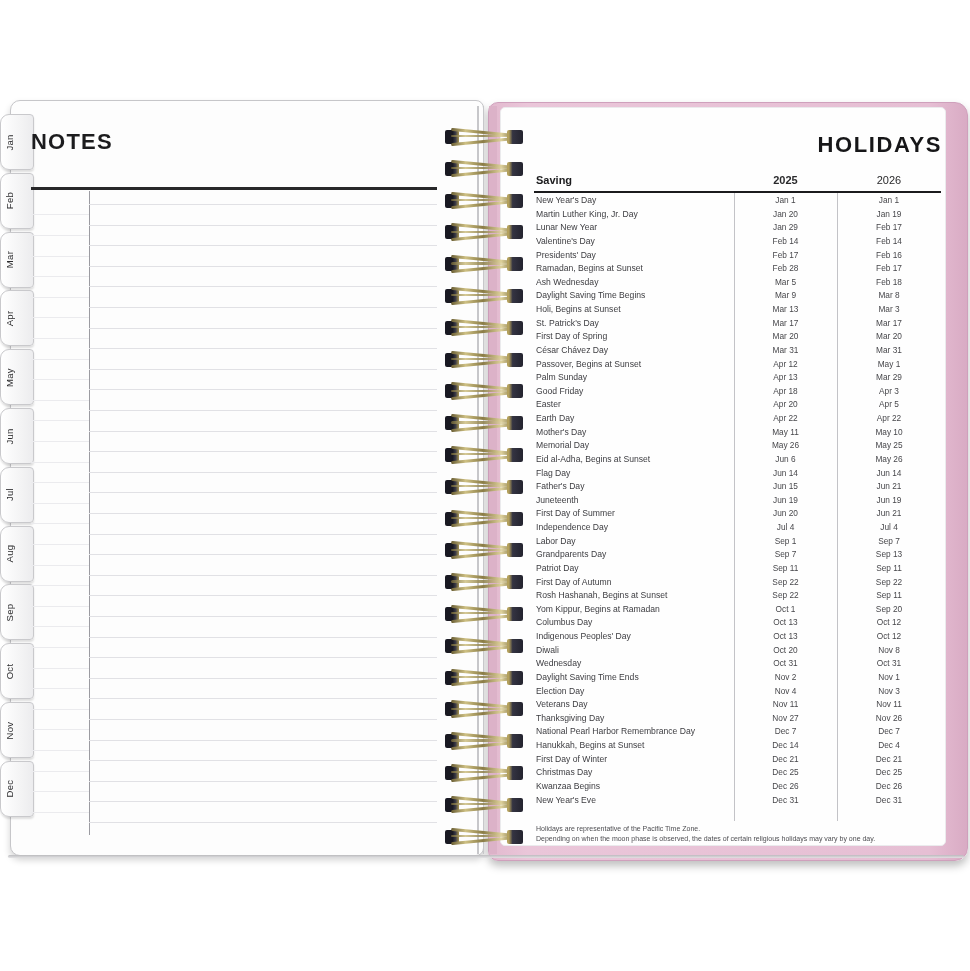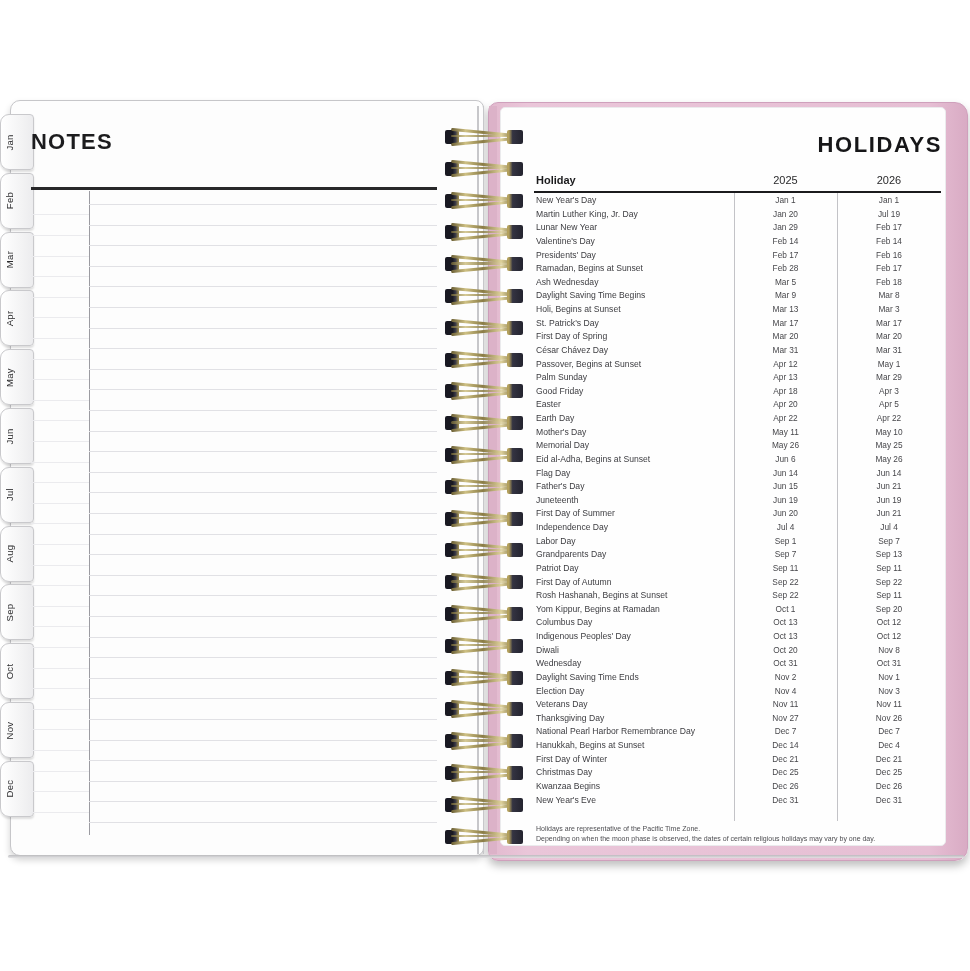--- a/index.html
+++ b/index.html
@@ -28,21 +28,21 @@
   #right-cover{position:absolute;left:488px;top:102px;width:478px;height:757px;
     background:linear-gradient(to right,#e2b9ce,#eac6d9 8%,#e6bfd4 92%,#d9abc4);
     border:1px solid #cfa0bc;border-radius:10px 13px 13px 10px;
     box-shadow:0 5px 9px rgba(0,0,0,.25);}
   #right-page{position:absolute;left:500px;top:107px;width:444px;height:737px;
     background:#fefefe;border-radius:5px;border:1px solid #ebebed;}
   #holidays-title{position:absolute;right:3px;top:24px;font-size:22px;font-weight:600;
     letter-spacing:1.6px;color:#161618;}
   #th-holiday{position:absolute;left:35px;top:66px;font-size:11px;font-weight:700;color:#1b1b1d;}
   .th-year{position:absolute;top:66px;font-size:11px;font-weight:400;color:#2a2a2c;text-align:center;}
-  #th-2025{left:233px;width:103px;}
+  #th-2025{left:233px;width:103px;font-weight:bold;}
   #th-2026{left:336px;width:104px;}
   #table-rule{position:absolute;left:33px;top:83px;width:407px;height:2px;background:#1b1b1d;}
   .col-div{position:absolute;top:85px;width:1px;height:628px;background:#c3c3c7;}
   #col-div-1{left:233px;} #col-div-2{left:336px;}
   #rows{position:absolute;left:35px;top:86px;width:405px;}
   .hrow{position:relative;height:13.63px;font-size:8.6px;color:#3c3c40;}
   .hrow .nm{position:absolute;left:0;top:0;width:196px;line-height:13.63px;white-space:nowrap;overflow:hidden;}
   .hrow .d1{position:absolute;left:198px;top:0;width:103px;line-height:13.63px;text-align:center;color:#47474b;font-size:8.3px;}
   .hrow .d2{position:absolute;left:301px;top:0;width:104px;line-height:13.63px;text-align:center;color:#47474b;font-size:8.3px;}
   .footnote{position:absolute;left:35px;font-size:7px;line-height:9.5px;color:#4d4d51;white-space:nowrap;}
@@ -176,37 +176,37 @@
         <div class="rline" style="left: 78px; width: 348px; top: 679.8px;"></div>
         <div class="rline left" style="left: 20px; width: 58px; top: 690.1px;"></div>
         <div class="rline" style="left: 78px; width: 348px; top: 700.4px;"></div>
         <div class="rline left" style="left: 20px; width: 58px; top: 710.7px;"></div>
         <div class="rline" style="left: 78px; width: 348px; top: 721px;"></div>
       </div>
   </div>
 
   <div id="right-page">
     <div id="holidays-title">HOLIDAYS</div>
-    <div id="th-holiday">Holiday</div>
+    <div id="th-holiday">Saving</div>
     <div id="th-2025" class="th-year">2025</div>
     <div id="th-2026" class="th-year">2026</div>
     <div id="table-rule"></div>
     <div id="col-div-1" class="col-div"></div>
     <div id="col-div-2" class="col-div"></div>
     <div id="rows">
   <div class="hrow">
     <div class="nm">New Year's Day</div>
     <div class="d1">Jan 1</div>
     <div class="d2">Jan 1</div>
   </div>
 
   <div class="hrow">
     <div class="nm">Martin Luther King, Jr. Day</div>
     <div class="d1">Jan 20</div>
-    <div class="d2">Jul 19</div>
+    <div class="d2">Jan 19</div>
   </div>
 
   <div class="hrow">
     <div class="nm">Lunar New Year</div>
     <div class="d1">Jan 29</div>
     <div class="d2">Feb 17</div>
   </div>
 
   <div class="hrow">
     <div class="nm">Valentine's Day</div>

